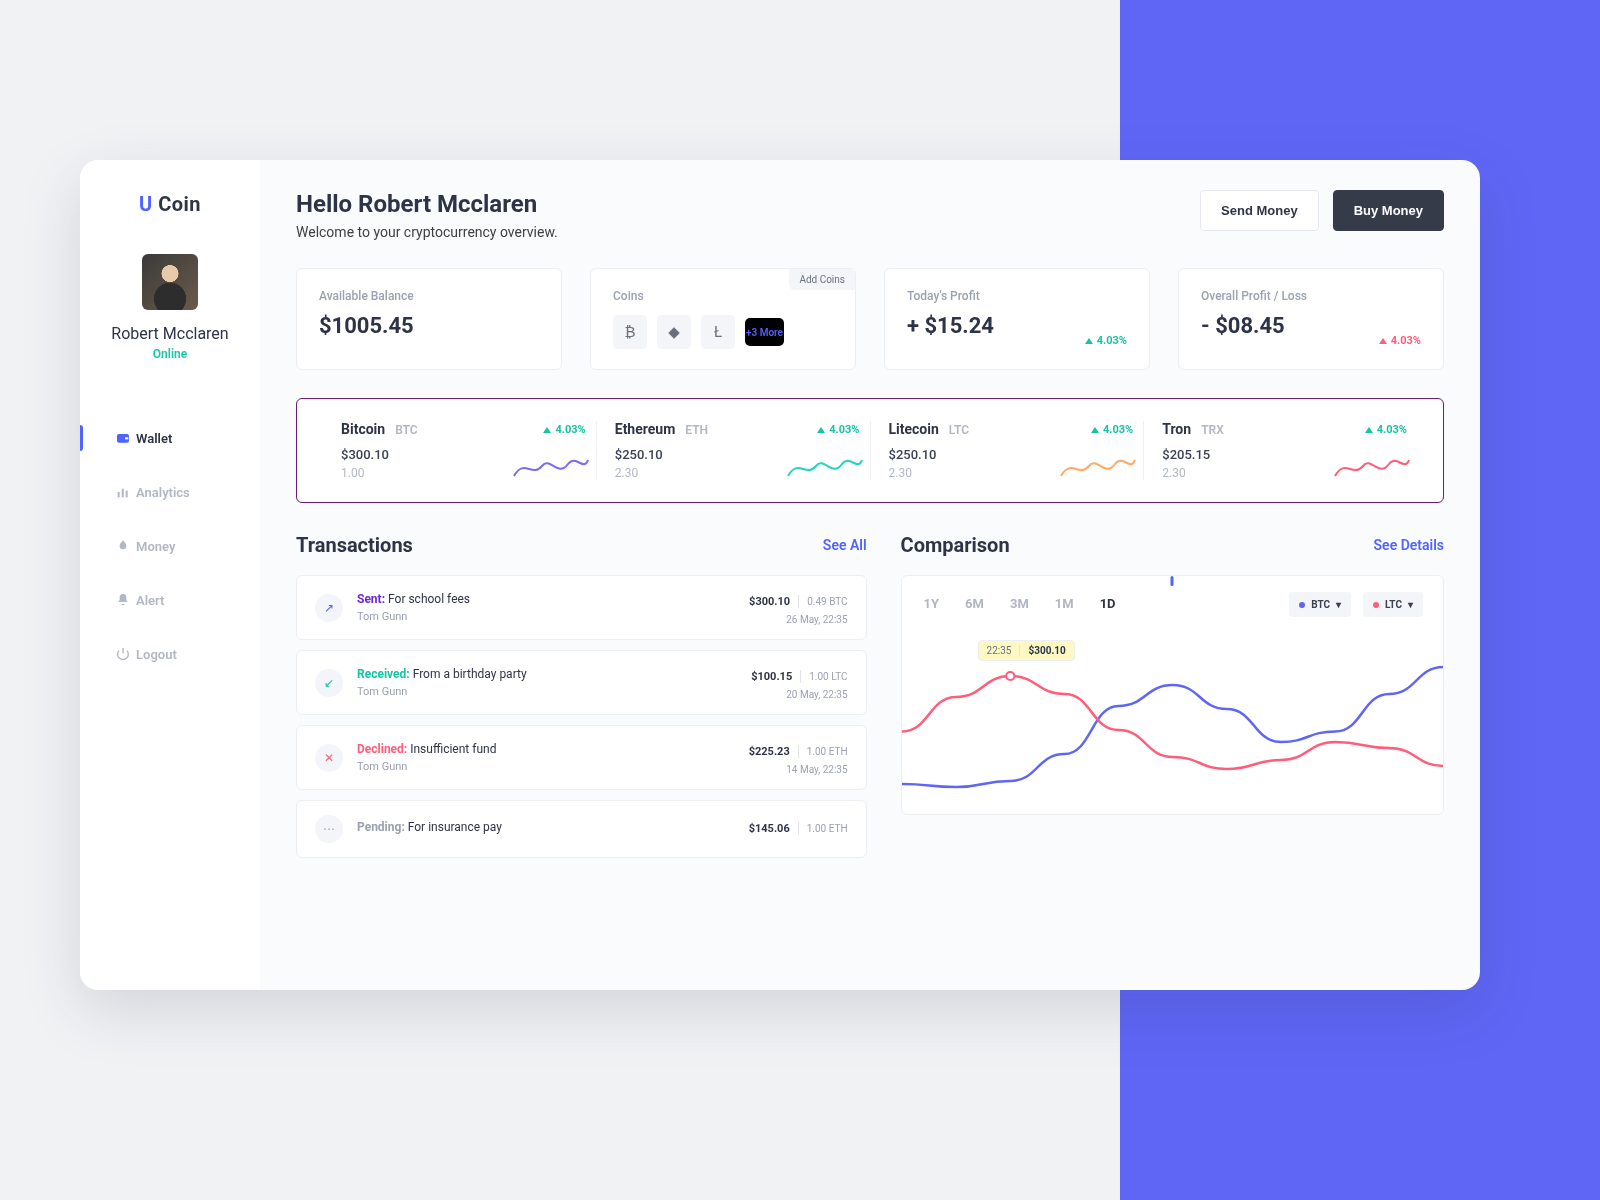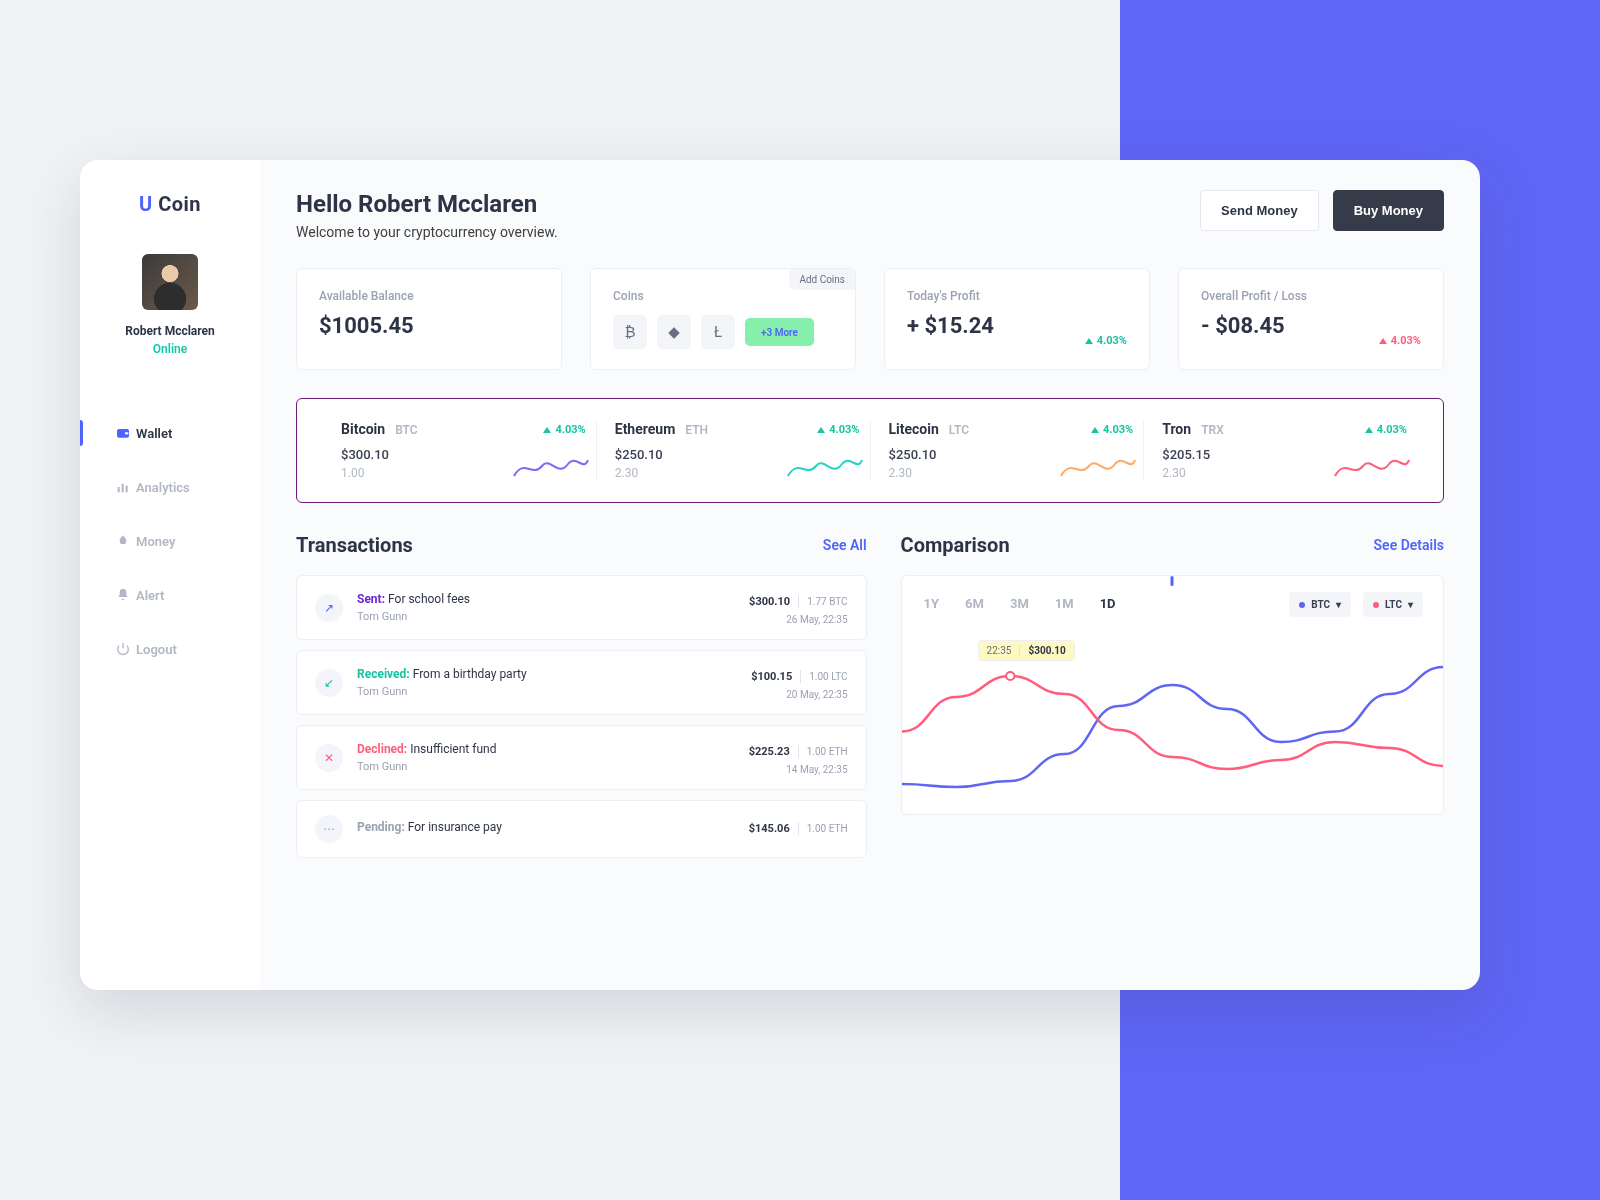--- a/index.html
+++ b/index.html
@@ -28,21 +28,21 @@
   border-bottom-left-radius:18px;
   display:flex; flex-direction:column;
   align-items:center;
   padding-top:32px;
 }
 .logo { font-size:20px; font-weight:700; color:#2e3448; letter-spacing:.5px; }
 .logo .u { color:#4f63ff; }
 .avatar-wrap { margin-top:38px; text-align:center; }
 .avatar { width:56px; height:56px; border-radius:6px; background:linear-gradient(135deg,#3a3a3a,#6b5b4a); position:relative; overflow:hidden; margin:0 auto; }
 .avatar::after{content:"";position:absolute;inset:0;background:radial-gradient(circle at 50% 35%,#e8c9a8 0 18%,transparent 19%),radial-gradient(circle at 50% 80%,#2d2d2d 0 30%,transparent 31%);}
-.user-name { margin-top:14px; font-size:12px; font-weight:700; color:#2e3448; }
+.user-name { margin-top:14px; font-size:16px; font-weight:400; color:#2e3448; }
 .user-status { margin-top:4px; font-size:12px; font-weight:600; color:#18c6a8; }
 .nav { margin-top:50px; width:100%; }
 .nav-item { display:flex; align-items:center; gap:4px; padding:18px 0 18px 34px; font-size:13px; color:#b1b7c4; font-weight:600; cursor:pointer; position:relative;}
 .nav-item.active { color:#2e3448; }
 .nav-item.active::before{content:"";position:absolute;left:0;top:50%;transform:translateY(-50%);width:3px;height:26px;background:#4f63ff;border-radius:0 3px 3px 0;}
 .nav-item .nicon{width:18px;height:18px;display:flex;align-items:center;justify-content:center;}
 .nicon svg{width:16px;height:16px;fill:currentColor;}
 .nav-item.active .nicon{color:#4f63ff;}
 .main { flex:1; padding:30px 36px 0 36px; overflow:hidden; }
 .header { display:flex; justify-content:space-between; align-items:flex-start; }
@@ -52,21 +52,21 @@
 .btn{padding:12px 20px;font-size:13px;font-weight:600;border-radius:4px;border:1px solid #e6e8ef;cursor:pointer;}
 .btn-light{background:#fff;color:#2e3448;}
 .btn-dark{background:#363b4a;color:#fff;border-color:#363b4a;}
 .cards{display:flex;gap:28px;margin-top:28px;}
 .card{flex:1;background:#fff;border:1px solid #edeef3;border-radius:6px;padding:20px 22px;position:relative;}
 .card-label{font-size:12px;color:#9aa1b1;font-weight:500;}
 .card-value{margin-top:10px;font-size:22px;font-weight:700;color:#2e3448;}
 .add-coins-tag{position:absolute;top:0;right:0;background:#f4f5f8;font-size:10px;color:#6a6f80;padding:5px 10px;border-radius:0 6px 0 6px;}
 .coins-row{display:flex;gap:10px;margin-top:12px;align-items:center;}
 .coin-chip{width:34px;height:34px;border-radius:5px;background:#f4f5f8;display:flex;align-items:center;justify-content:center;font-size:15px;color:#6a6f80;}
-.more-chip{padding:0 16px;height:28px;border-radius:5px;background:#86efac;color:#4f63ff;font-size:10px;font-weight:600;display:flex;align-items:center;}
+.more-chip{padding:0 1px;height:28px;border-radius:5px;background:#000000;color:#4f63ff;font-size:10px;font-weight:600;display:flex;align-items:center;}
 .pct{font-size:11px;font-weight:700;display:inline-flex;align-items:center;gap:4px;}
 .pct.up{color:#17c3a4;}
 .pct.down{color:#ff5d7a;}
 .tri{width:0;height:0;border-left:4px solid transparent;border-right:4px solid transparent;}
 .tri.up{border-bottom:6px solid currentColor;}
 .card .pct{position:absolute;right:22px;bottom:22px;}
 .coin-strip{margin-top:28px;background:#fff;border:1px solid #701a75;border-radius:6px;display:flex;padding:22px 26px;}
 .coin-cell{flex:1;padding:0 18px;position:relative;}
 .coin-cell+.coin-cell{border-left:1px solid #eef0f5;}
 .coin-head{display:flex;align-items:baseline;gap:10px;}
@@ -275,21 +275,21 @@
           <div class="panel-link">See All</div>
         </div>
         <div id="tx-list">
             <div class="tx-item">
     <div class="tx-icon" style="color:#4f63ff">↗</div>
     <div class="tx-body">
       <div class="tx-line1"><span class="tx-status sent">Sent:</span> <span>For school fees</span></div>
       <div class="tx-sub">Tom Gunn</div>
     </div>
     <div class="tx-right">
-      <div><span class="tx-amt">$300.10</span><span class="tx-coin">1.77 BTC</span></div>
+      <div><span class="tx-amt">$300.10</span><span class="tx-coin">0.49 BTC</span></div>
       <div class="tx-date">26 May, 22:35</div>
     </div>
             </div>
             <div class="tx-item">
     <div class="tx-icon" style="color:#17c3a4">↙</div>
     <div class="tx-body">
       <div class="tx-line1"><span class="tx-status recv">Received:</span> <span>From a birthday party</span></div>
       <div class="tx-sub">Tom Gunn</div>
     </div>
     <div class="tx-right">

